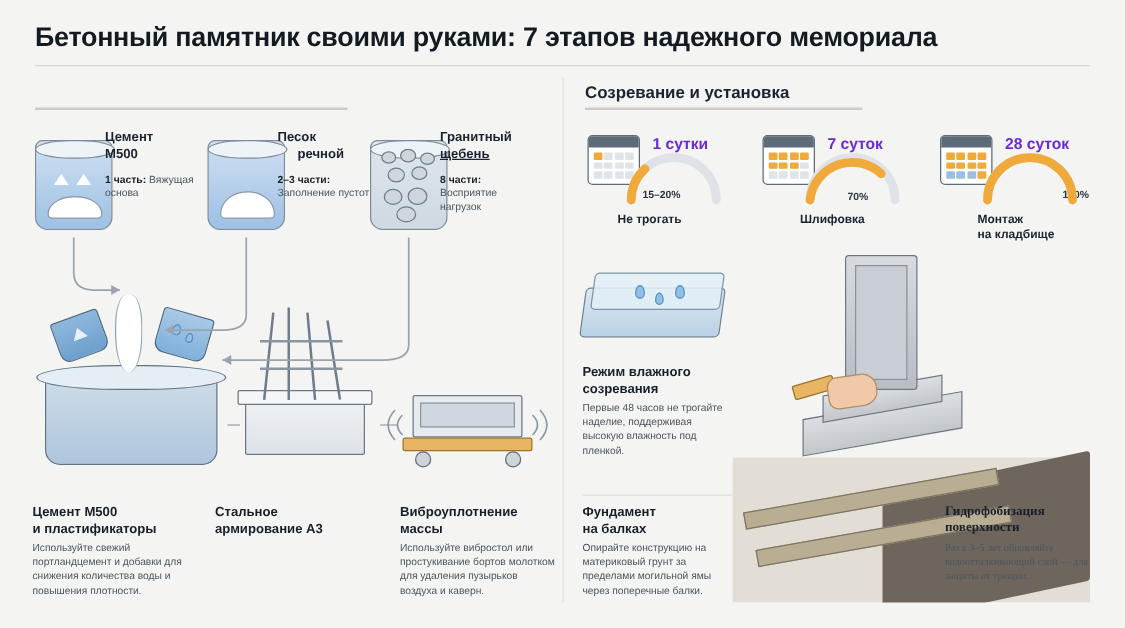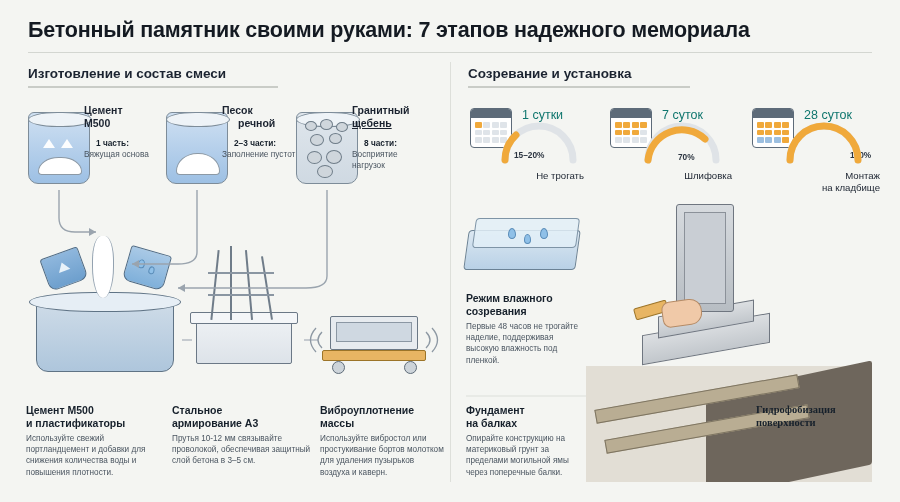--- a/index.html
+++ b/index.html
@@ -36,21 +36,21 @@
     position: absolute; left: 450px; top: 62px; width: 1px; height: 420px;
     background: #dddfda;
   }
 
   
   .cap { position: absolute; }
   .cap .h { font-size: 10.5px; font-weight: bold; line-height: 1.22; color: #16202b; }
   .cap .b { font-size: 8.2px; line-height: 1.38; color: #4a5560; margin-top: 3px; }
   .ing-title { position: absolute; font-size: 10.5px; font-weight: bold; line-height: 1.2; }
   .ing-sub { position: absolute; font-size: 8.3px; line-height: 1.32; color: #4a5560; }
-  .ing-sub b { color: #16202b; margin-left: 12px; }
+  .ing-sub b { color: #16202b; }
 
   .cyl {
     position: absolute; width: 62px; height: 72px;
     background: linear-gradient(180deg,#dfe6ec 0%, #cfd9e2 100%);
     border: 1.3px solid #7d8c99;
     border-radius: 6px 6px 10px 10px;
   }
   .cyl:before {
     content:""; position: absolute; left: -1.3px; top: -1.3px; width: 62px; height: 13px;
     background: #eef3f7; border: 1.3px solid #7d8c99; border-radius: 50%/55%;
@@ -78,22 +78,22 @@
   
   .cal { position: absolute; width: 42px; height: 40px; background: #fff; border: 1.4px solid #5d6b79; border-radius: 4px; }
   .cal .top { position: absolute; left:0; top:0; right:0; height: 9px; background: #5d6b79; border-radius: 3px 3px 0 0; }
   .cal .grid { position: absolute; left: 4px; top: 13px; right: 4px; bottom: 4px; display: grid;
     grid-template-columns: repeat(4, 1fr); grid-template-rows: repeat(3, 1fr); gap: 1.6px; }
   .cal .grid i { background: #dfe4e9; border-radius: 1px; display:block; }
   .cal .grid i.on { background: #f0a93b; }
   .cal .grid i.blu { background: #9cbfe0; }
 
   .gauge-lbl { position: absolute; font-size: 8.3px; font-weight: bold; color: #2b3440; }
-  .day-lbl { position: absolute; font-size: 12.5px; font-weight: normal; color: #0f766e; }
-  .stage-lbl { position: absolute; font-size: 9.6px; font-weight: normal; color: #1b2330; text-align: right; line-height: 1.25; }
+  .day-lbl { position: absolute; font-size: 12.5px; font-weight: bold; color: #6d28d9; }
+  .stage-lbl { position: absolute; font-size: 9.6px; font-weight: bold; color: #1b2330; text-align: left; line-height: 1.25; }
 
   
   .shape { position: absolute; }
 
   
   .tub {
     position: absolute; width: 138px; height: 72px;
     background: linear-gradient(180deg,#cfdce8 0%,#aec6dc 100%);
     border: 1.4px solid #5f7385; border-radius: 4px 4px 12px 12px;
   }
@@ -119,21 +119,20 @@
   .drop { position: absolute; background: #8fc0e8; border: 1.1px solid #5a8cb8; border-radius: 50% 50% 50% 50%/60% 60% 40% 40%; }
 </style>
 </head>
 <body>
 
 <div class="page">
 
   <div class="title">Бетонный памятник своими руками: 7 этапов надежного мемориала</div>
   <div class="hr"></div>
 
-  <div class="sec-head" style="left:28px; top:66px;">Изготовление и состав смеси</div>
   <div class="sec-rule" style="left:28px; top:86px; width:250px;"></div>
 
   <div class="sec-head" style="left:468px; top:66px;">Созревание и установка</div>
   <div class="sec-rule" style="left:468px; top:86px; width:222px;"></div>
 
   <div class="v-divider"></div>
 
   <div class="cyl blue" style="left:28px; top:112px;">
     <div class="tri" style="left:14px; top:26px;"></div>
     <div class="tri" style="left:32px; top:26px;"></div>
@@ -287,38 +286,38 @@
 
   <div class="cap" style="left:26px; top:404px; width:140px;">
     <div class="h">Цемент M500</div>
     <div class="h">и пластификаторы</div>
     <div class="b">Используйте свежий портландцемент и добавки для снижения количества воды и повышения плотности.</div>
   </div>
 
   <div class="cap" style="left:172px; top:404px; width:140px;">
     <div class="h">Стальное</div>
     <div class="h">армирование A3</div>
-    <div class="b">Прутья 10-12 мм связывайте проволокой, обеспечивая защитный слой бетона в 3–5 см.</div>
   </div>
 
   <div class="cap" style="left:466px; top:404px; width:122px;">
     <div class="h">Фундамент</div>
     <div class="h">на балках</div>
     <div class="b">Опирайте конструкцию на материковый грунт за пределами могильной ямы через поперечные балки.</div>
   </div>
 
   <div class="cap" style="left:320px; top:404px; width:124px;">
     <div class="h">Виброуплотнение</div>
     <div class="h">массы</div>
     <div class="b">Используйте вибростол или простукивание бортов молотком для удаления пузырьков воздуха и каверн.</div>
   </div>
 
   <div class="cap" style="left:756px; top:404px; width:126px;font-family:Liberation Serif, serif;">
     <div class="h">Гидрофобизация</div>
     <div class="h">поверхности</div>
+    <div class="b">Раз в 3–5 лет обновляйте водоотталкивающий слой — для защиты от трещин.</div>
   </div>
 
   <div class="cap" style="left:466px; top:292px; width:120px;">
     <div class="h">Режим влажного</div>
     <div class="h">созревания</div>
     <div class="b">Первые 48 часов не трогайте наделие, поддерживая высокую влажность под пленкой.</div>
   </div>
 
   <svg class="overlay" viewBox="0 0 900 502">
 

